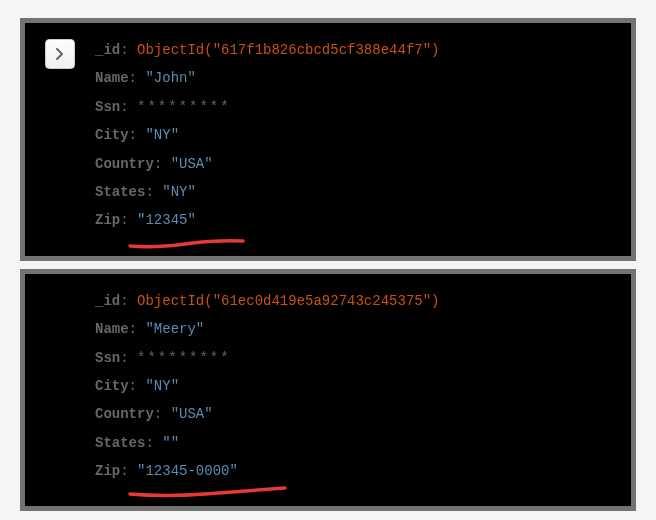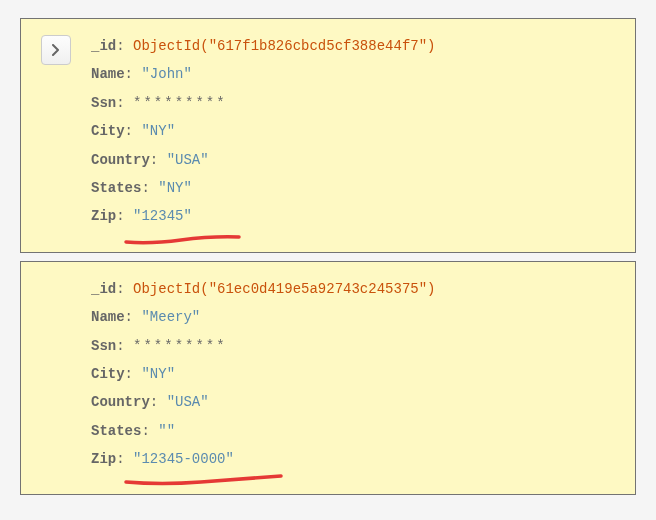--- a/index.html
+++ b/index.html
@@ -10,25 +10,25 @@
     body {
       background: #f5f5f5;
       font-family: Menlo, Monaco, Consolas, "Courier New", monospace;
       font-size: 14px;
       color: #555;
       width: 656px;
       height: 520px;
       padding: 10px 0;
     }
     .doc-panel {
-      background: #fef9c3;
+      background: #000000;
       margin: 8px 20px;
       padding: 16px 20px 24px 20px;
       position: relative;
-      border: 1px solid #737373;
+      border: 5px solid #737373;
     }
     .doc-content {
       display: flex;
       align-items: flex-start;
       gap: 20px;
     }
     .expand-btn {
       width: 30px;
       height: 30px;
       border: 1px solid #ccc;

